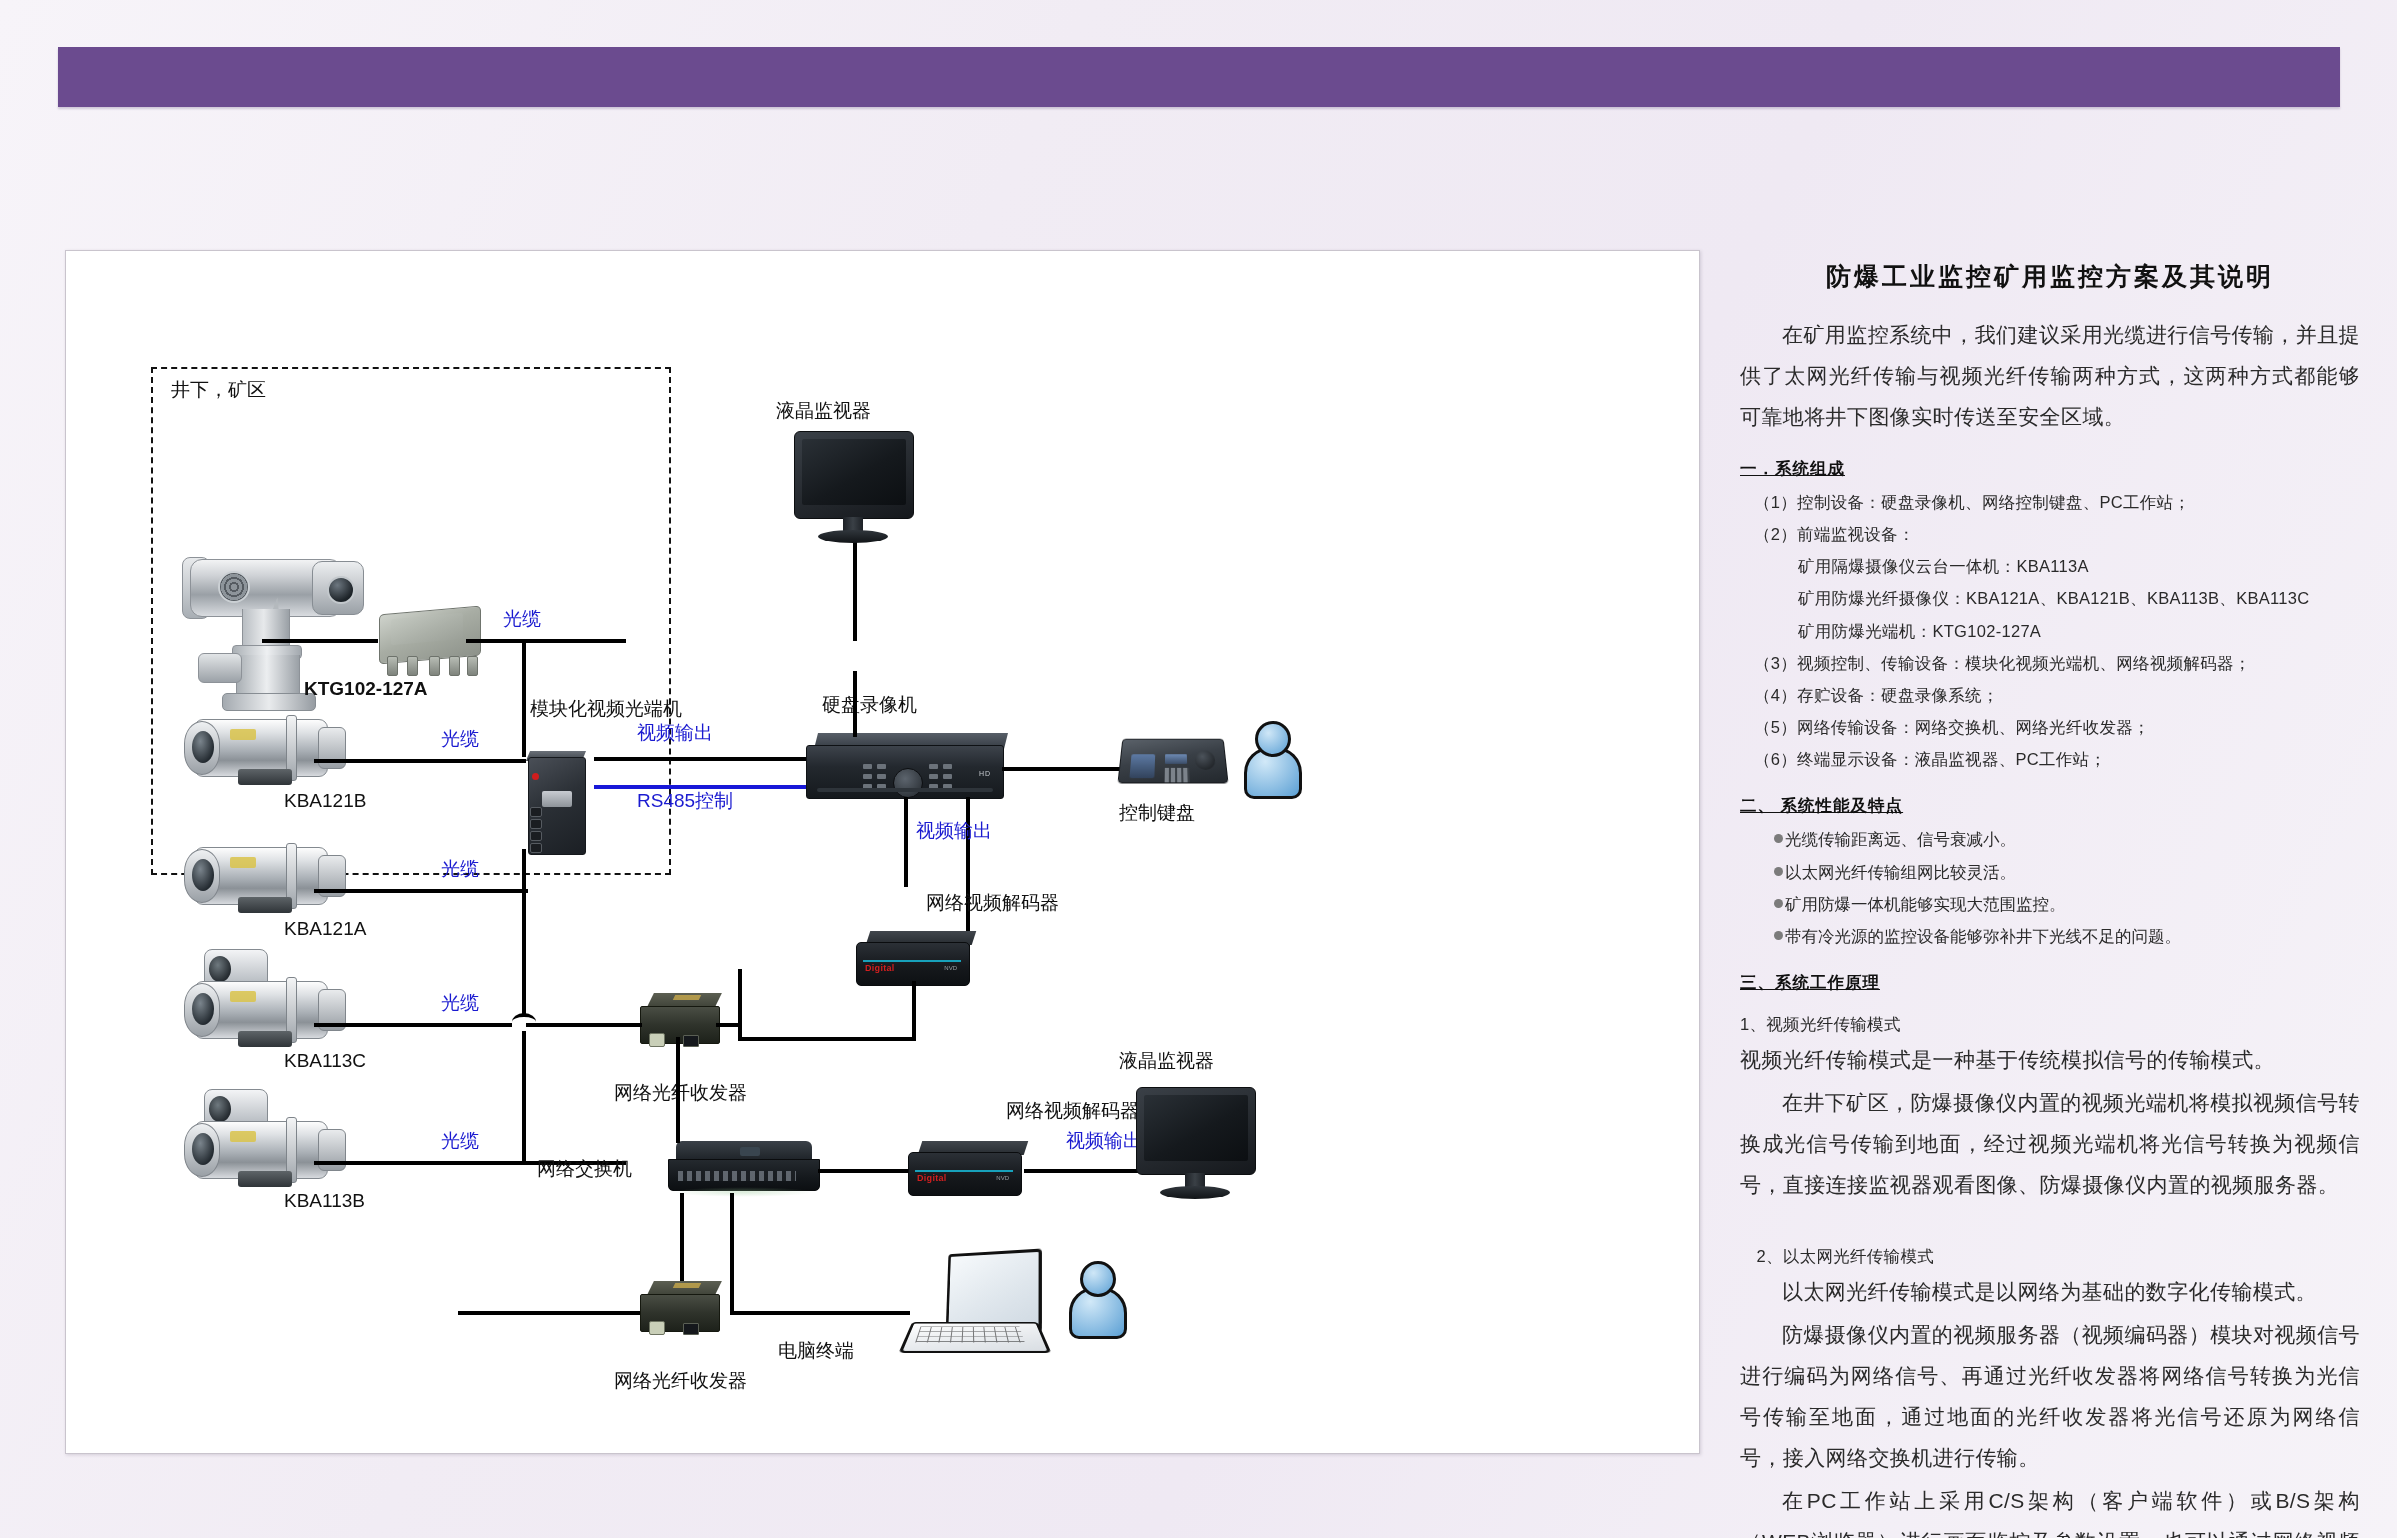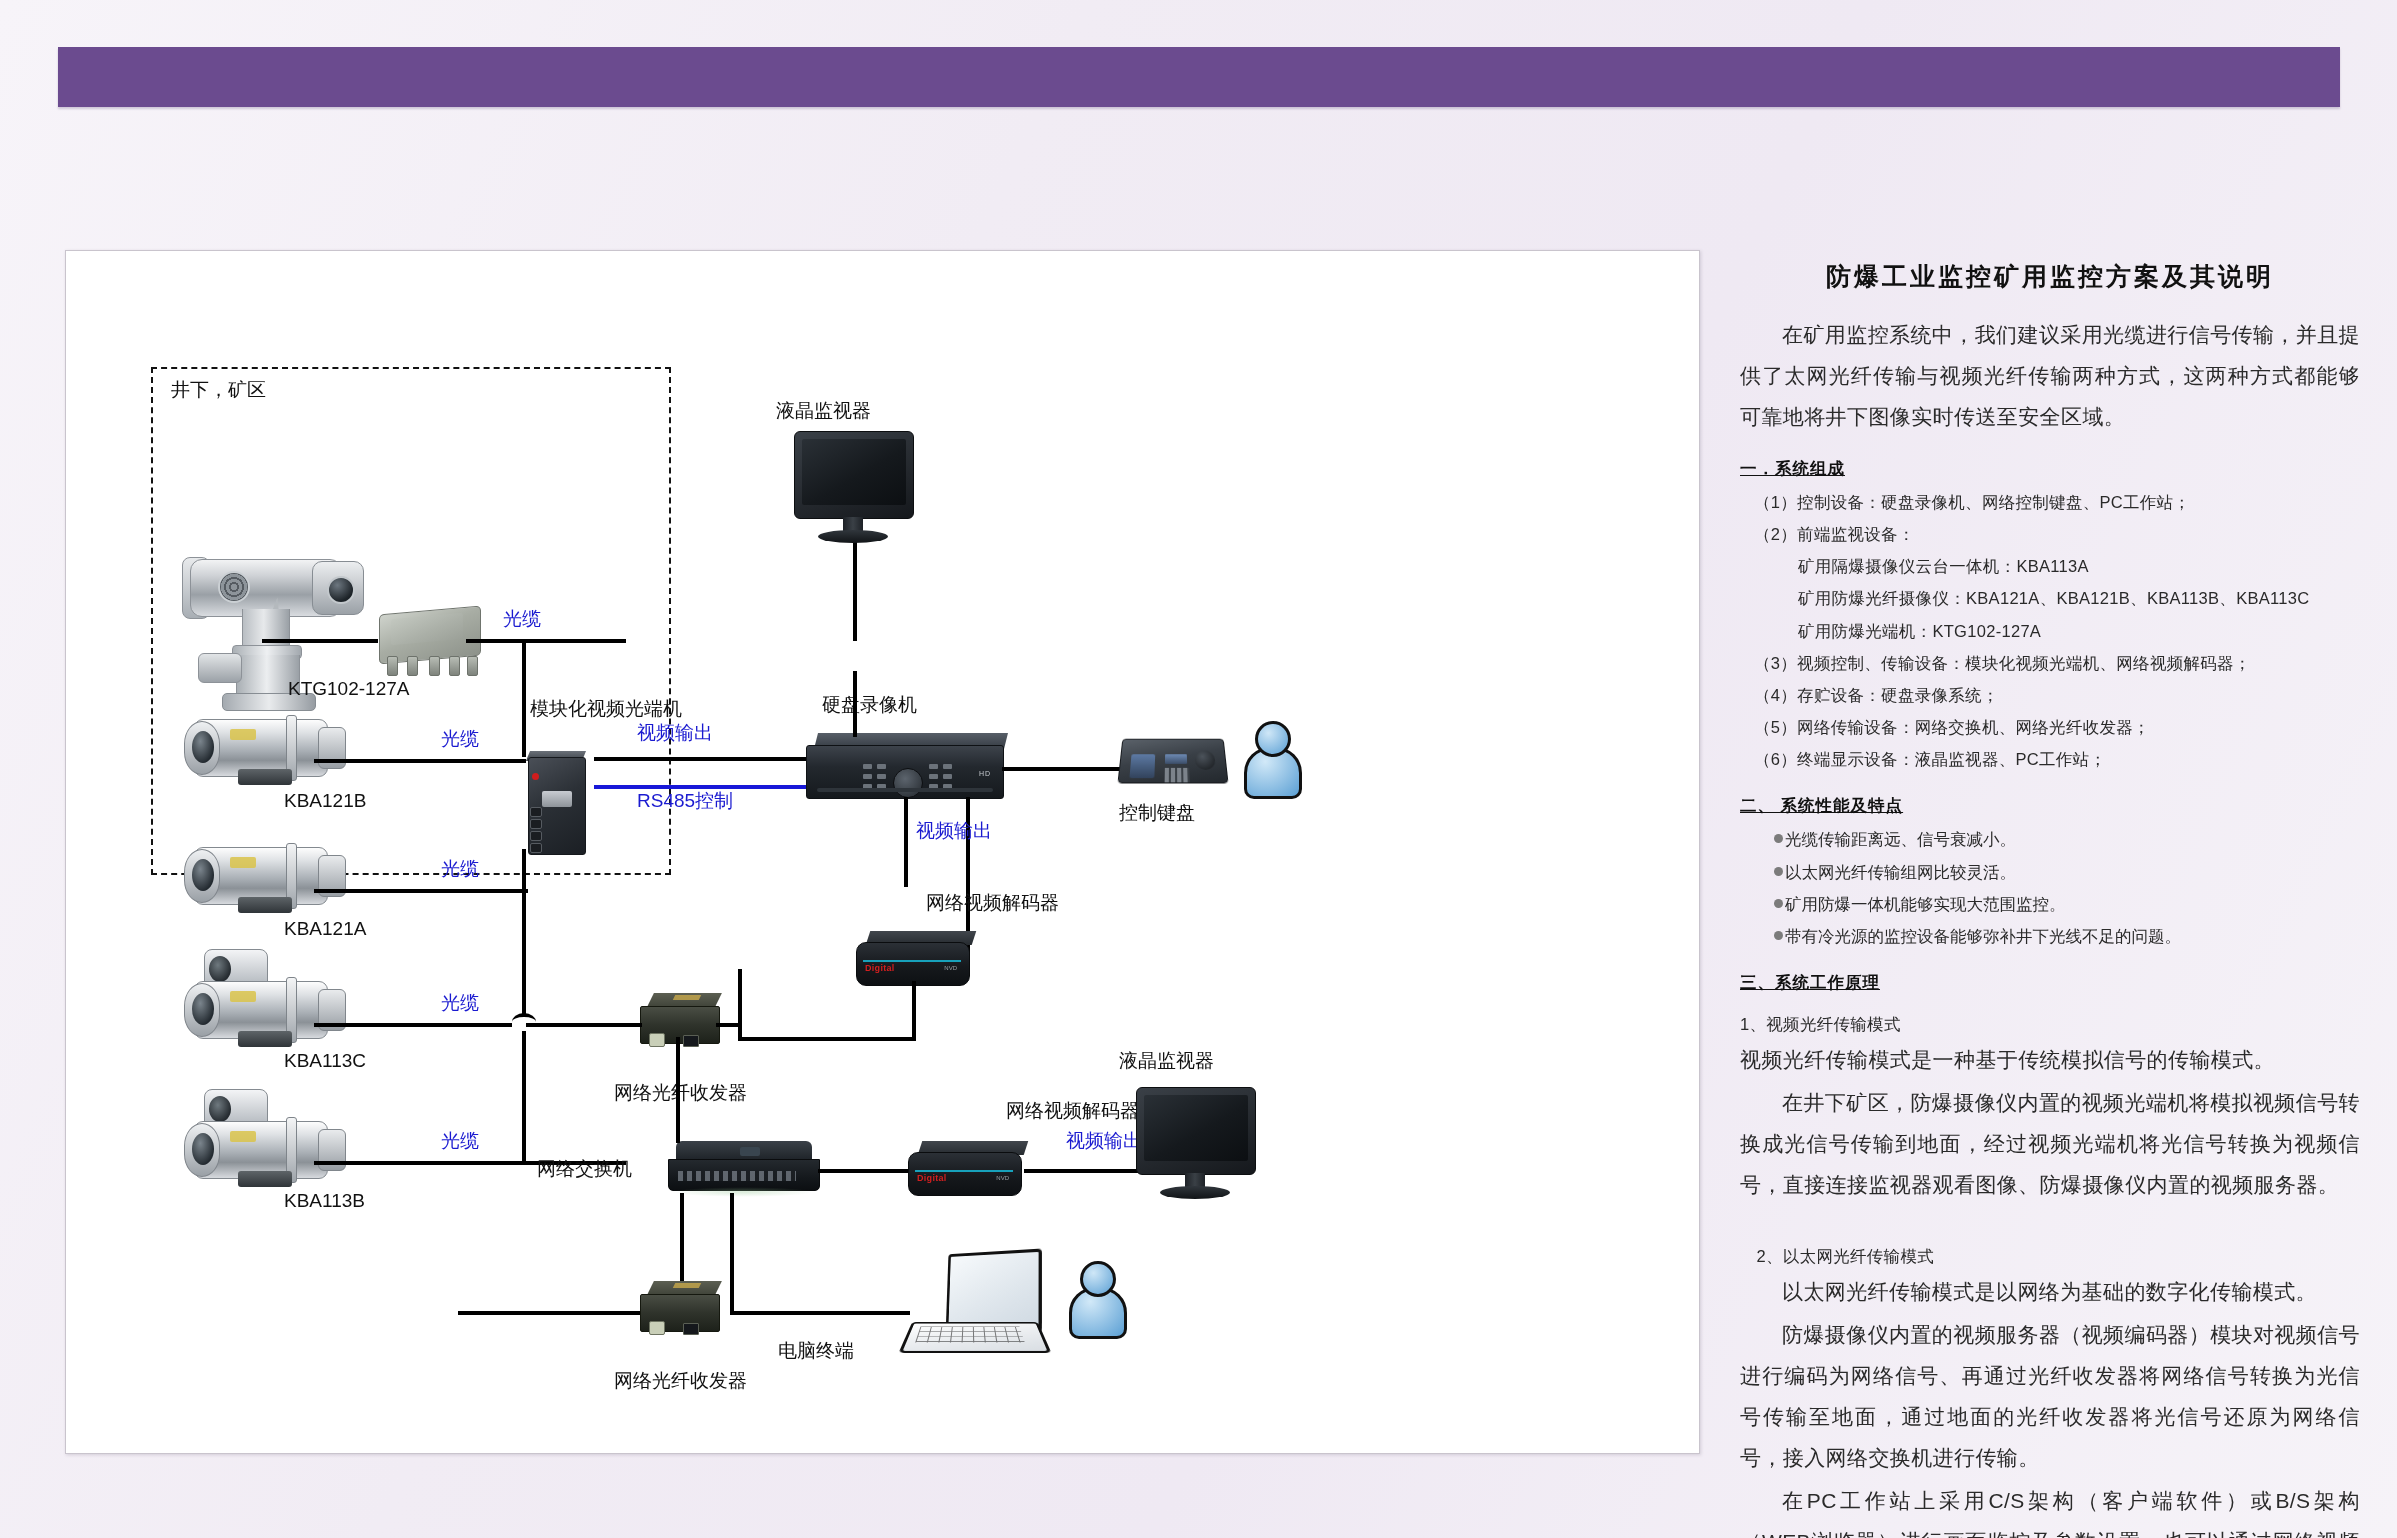--- a/index.html
+++ b/index.html
@@ -273,21 +273,21 @@
     position:absolute;left:44px;top:30px;width:24px;height:14px;
     background:repeating-linear-gradient(90deg,#7c838b 0 4px,#3a4046 4px 6px);
   }
   
   .dec{width:122px;height:60px;}
   .dec .top{
     position:absolute;left:12px;top:0;width:106px;height:14px;
     background:linear-gradient(180deg,#41464c,#262b30);transform:skewX(-18deg);
   }
   .dec .front{
-    position:absolute;left:0;top:11px;width:112px;height:42px;border-radius:10px;
+    position:absolute;left:0;top:11px;width:112px;height:42px;border-radius:5px;
     background:linear-gradient(180deg,#2b3036 0%,#16191d 55%,#0d1013 100%);
     border:1px solid #0a0c0e;
   }
   .dec .red{
     position:absolute;left:8px;top:20px;font-size:9px;font-weight:bold;color:#d21f1f;
     font-family:"Liberation Sans",sans-serif;letter-spacing:.3px;
   }
   .dec .cyan{
     position:absolute;left:6px;top:17px;width:98px;height:2px;background:#17b8d6;opacity:.85;
   }
@@ -404,21 +404,21 @@
 
   <div class="dev jbox" style="left:305px;top:355px;">
     <div class="body"></div>
     <div class="lid"></div>
     <div class="gl" style="left:16px;"></div>
     <div class="gl" style="left:36px;"></div>
     <div class="gl" style="left:58px;"></div>
     <div class="gl" style="left:78px;"></div>
     <div class="gl" style="left:96px;"></div>
   </div>
-  <div class="dlabel" style="left:222px;top:428px;">KTG102-127A</div>
+  <div class="dlabel" style="left:238px;top:428px;font-weight:bold;">KTG102-127A</div>
 
   <div class="wire h" style="left:196px;top:388px;width:116px;"></div>
   <div class="wire h" style="left:400px;top:388px;width:160px;"></div>
   <div class="dlabel blue" style="left:437px;top:358px;">光缆</div>
   <div class="wire v" style="left:456px;top:388px;height:118px;"></div>
 
   <div class="dev bullet" style="left:112px;top:460px;">
     <div class="tube"></div>
     <div class="label"></div>
     <div class="ring" style="left:108px;"></div>

